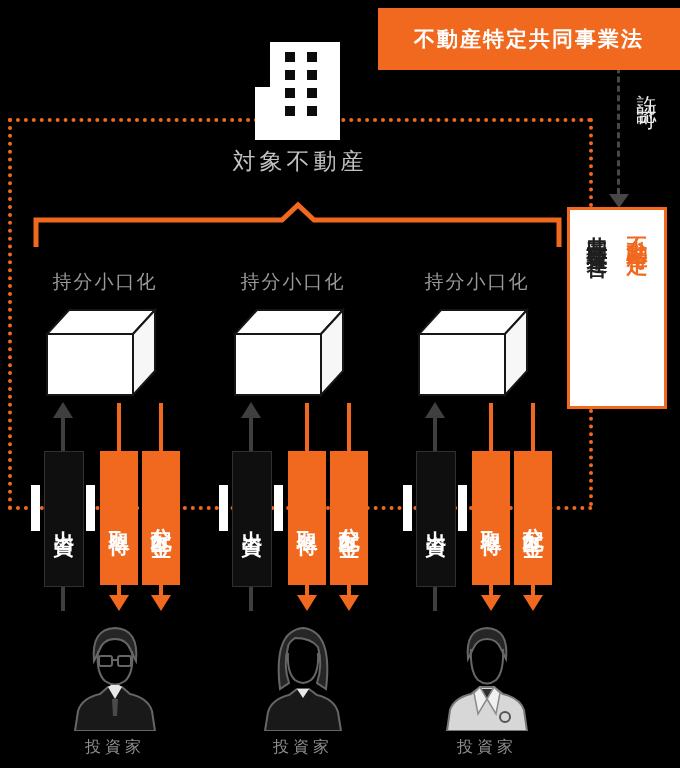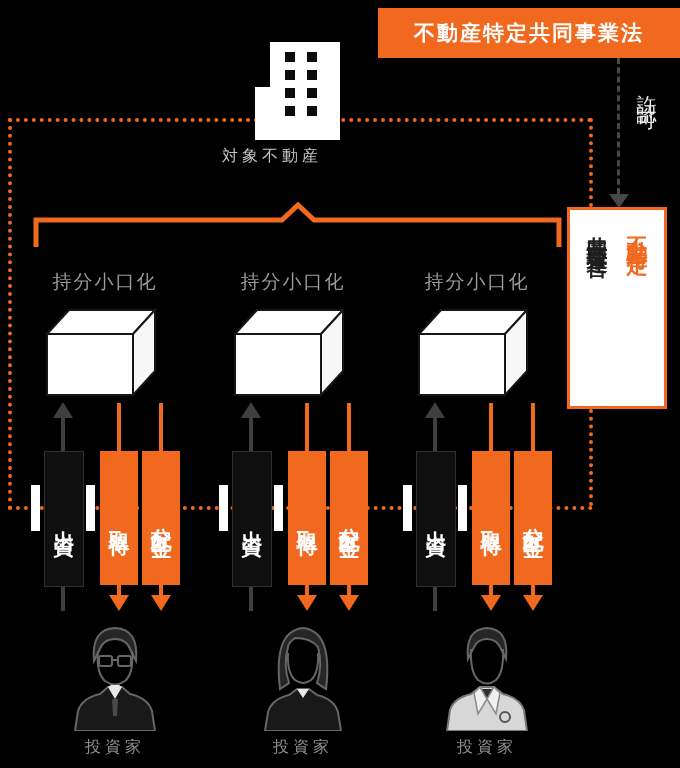--- a/index.html
+++ b/index.html
@@ -13,21 +13,21 @@
   .dotted.h { border-top:4px dotted #f0691e; height:0; }
   .dotted.v { border-left:4px dotted #f0691e; width:0; }
   #dot-top    { left:8px;   top:118px; width:584px; }
   #dot-left   { left:8px;   top:118px; height:392px; }
   #dot-right-upper { left:589px; top:118px; height:89px; }
   #dot-right-lower { left:589px; top:409px; height:97px; }
   #dot-bottom { left:8px;   top:506px; width:585px; }
 
   
   .law-banner {
-    position:absolute; left:378px; top:8px; width:302px; height:50px;
+    position:absolute; left:378px; top:8px; width:302px; height:62px;
     background:#f0691e; color:#fff; font-size:21px; font-weight:bold;
     display:flex; align-items:center; justify-content:center;
     letter-spacing:2px; z-index:4;
   }
   .dashed-line {
     position:absolute; left:617px; top:58px; height:136px; width:0;
     border-left:3px dashed #474747; z-index:2;
   }
   .dashed-head {
     position:absolute; left:609px; top:194px; width:0; height:0;
@@ -36,22 +36,22 @@
   }
   .license-vtext {
     position:absolute; left:634px; top:78px;
     writing-mode:vertical-rl; text-orientation:upright;
     color:#ececec; font-size:20px; letter-spacing:9px; z-index:2;
   }
 
   
   .building { position:absolute; left:255px; top:42px; z-index:2; }
   .property-label {
-    position:absolute; left:222px; top:146px; width:180px; text-align:left;
-    color:#c2c2c2; font-size:16px; letter-spacing:4px; z-index:2;
+    position:absolute; left:210px; top:146px; width:180px; text-align:center;
+    color:#c2c2c2; font-size:23px; letter-spacing:4px; z-index:2;
   }
 
   
   .bracket { position:absolute; left:30px; top:200px; z-index:2; }
 
   
   .op-box {
     position:absolute; left:567px; top:207px; width:100px; height:202px;
     box-sizing:border-box; background:#fff; border:3px solid #f0691e;
     writing-mode:vertical-rl; text-orientation:upright;

